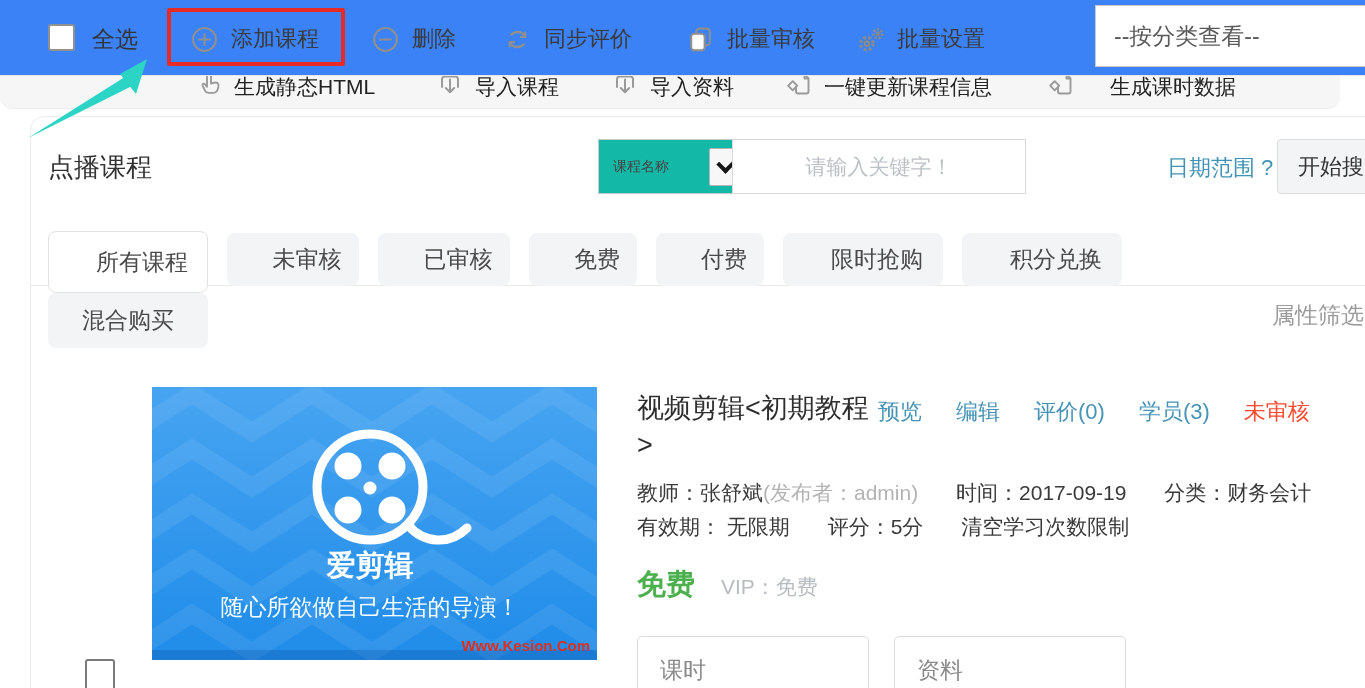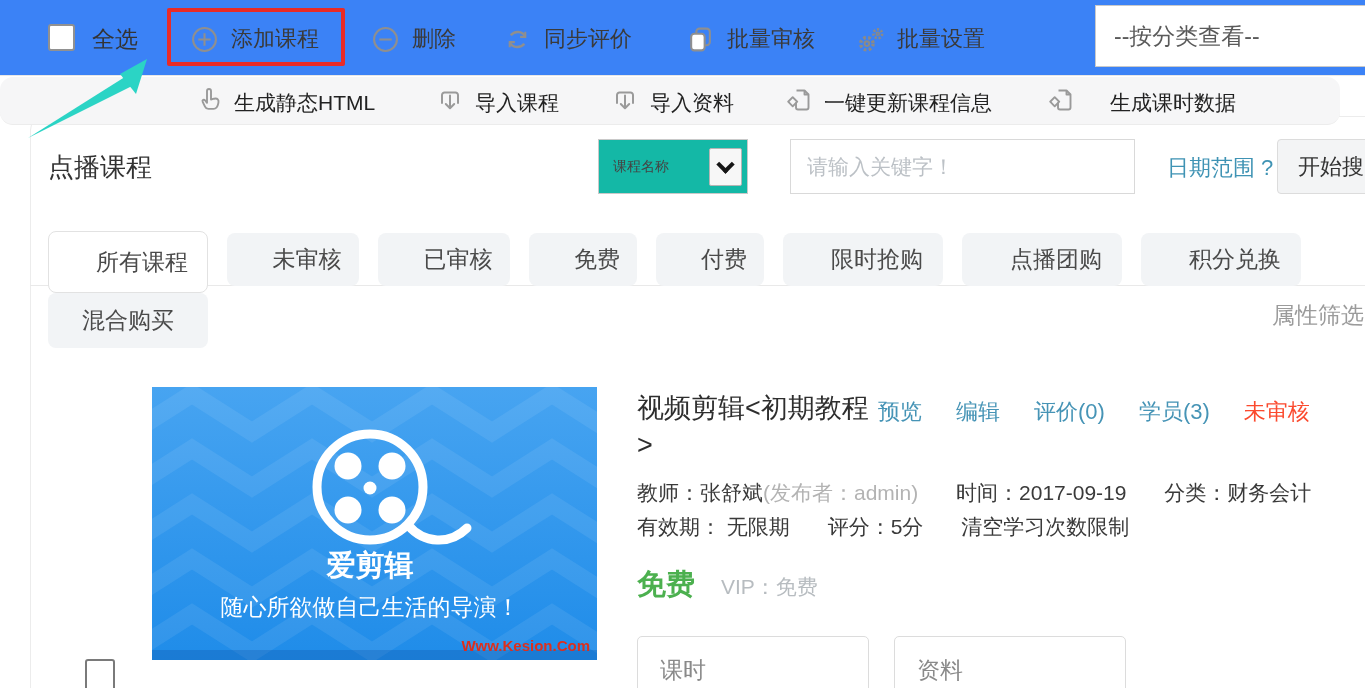--- a/index.html
+++ b/index.html
@@ -16,21 +16,21 @@
   .tb-group { position:absolute; top:24px; display:flex; align-items:center; gap:13px;
     font-size:22px; color:#3a3a3a; cursor:pointer; }
   .tb-group svg { display:block; }
   .g-add { left:191px; } .g-del { left:372px; } .g-sync { left:504px; }
   .g-audit { left:687px; } .g-set { left:857px; }
   .cat-select { position:absolute; left:1095px; top:5px; width:290px; height:62px;
     border:1px solid #c9c9c9; background:#fff; font-size:23px; color:#5a5a5a;
     line-height:60px; padding-left:18px; }
 
   
-  .toolbar2 { position:absolute; left:0; top:77px; width:1340px; height:48px;
+  .toolbar2 { position:absolute; left:0; top:61px; width:1340px; height:48px;
     background:#f6f6f7; border-bottom:1px solid #ececec; z-index:4;border-radius:13px; }
   .tb2-group { position:absolute; top:10px; display:flex; align-items:center; gap:12px;
     font-size:21px; color:#222; font-weight:500; cursor:pointer; }
   .t2-a { left:196px; } .t2-b { left:437px; } .t2-c { left:612px; }
   .t2-d { left:786px; } .t2-e { left:1048px;gap:36px; }
 
   
   .panel { position:absolute; left:30px; top:116px; width:1345px; height:582px;
     background:#fff; border:1px solid #ececec; border-radius:14px 0 0 0; z-index:1; }
 
@@ -39,23 +39,23 @@
 
   
   .field-select { position:absolute; left:598px; top:139px; width:150px; height:55px;
     border:1px solid #c9c9c9; background:#14b8a6; z-index:3; font-size:14px; color:#444;
     display:flex; align-items:center; padding-left:14px; cursor:pointer; }
   .chev-box { position:absolute; right:5px; top:8px; width:33px; height:38px;
     border:1px solid #b5b5b5; background:#f7f7f7; border-radius:2px; }
   .chev-box i { position:absolute; left:9px; top:9px; width:13px; height:13px;
     border-right:4px solid #161616; border-bottom:4px solid #161616;
     transform:rotate(45deg); }
-  .kw { position:absolute; left:790px; top:139px; width:345px; height:55px;
+  .kw { position:absolute; left:732px; top:139px; width:294px; height:55px;
     border:1px solid #d9d9d9; z-index:3; font-size:21px; color:#333; padding:0 16px;
-    font-family:"Liberation Sans","DejaVu Sans",sans-serif; outline:none; }
+    font-family:"Liberation Sans","DejaVu Sans",sans-serif; outline:none;text-align:center; }
   .kw::placeholder { color:#bcc1c6; }
   .date-range { position:absolute; left:1167px; top:153px; font-size:22px;
     color:#3f93b4; z-index:3; cursor:pointer; }
   .search-btn { position:absolute; left:1277px; top:139px; width:130px; height:55px;
     background:#f3f4f5; border:1px solid #dcdcdc; border-radius:4px; z-index:3;
     font-size:22px; color:#333; text-align:left; padding-left:20px; line-height:52px;
     cursor:pointer; }
 
   
   .tabs-row { position:absolute; left:48px; top:231px; display:flex; gap:19px;
@@ -238,21 +238,20 @@
   <button class="search-btn">开始搜索</button>
 
   <div class="tabs-divider"></div>
   <div class="tabs-row">
     <div class="tab w4 active">所有课程</div>
     <div class="tab w3">未审核</div>
     <div class="tab w3">已审核</div>
     <div class="tab w2">免费</div>
     <div class="tab w2">付费</div>
     <div class="tab w4">限时抢购</div>
-    <div class="tab w4">点播团购</div>
     <div class="tab w4">积分兑换</div>
   </div>
   <div class="tab-solo">混合购买</div>
   <div class="attr-filter">属性筛选</div>
 
   <div class="cb course-cb"></div>
 
   <svg class="thumb" viewBox="0 0 445 273">
     <defs>
       <linearGradient id="bgBlue" x1="0" y1="0" x2="0" y2="1">

